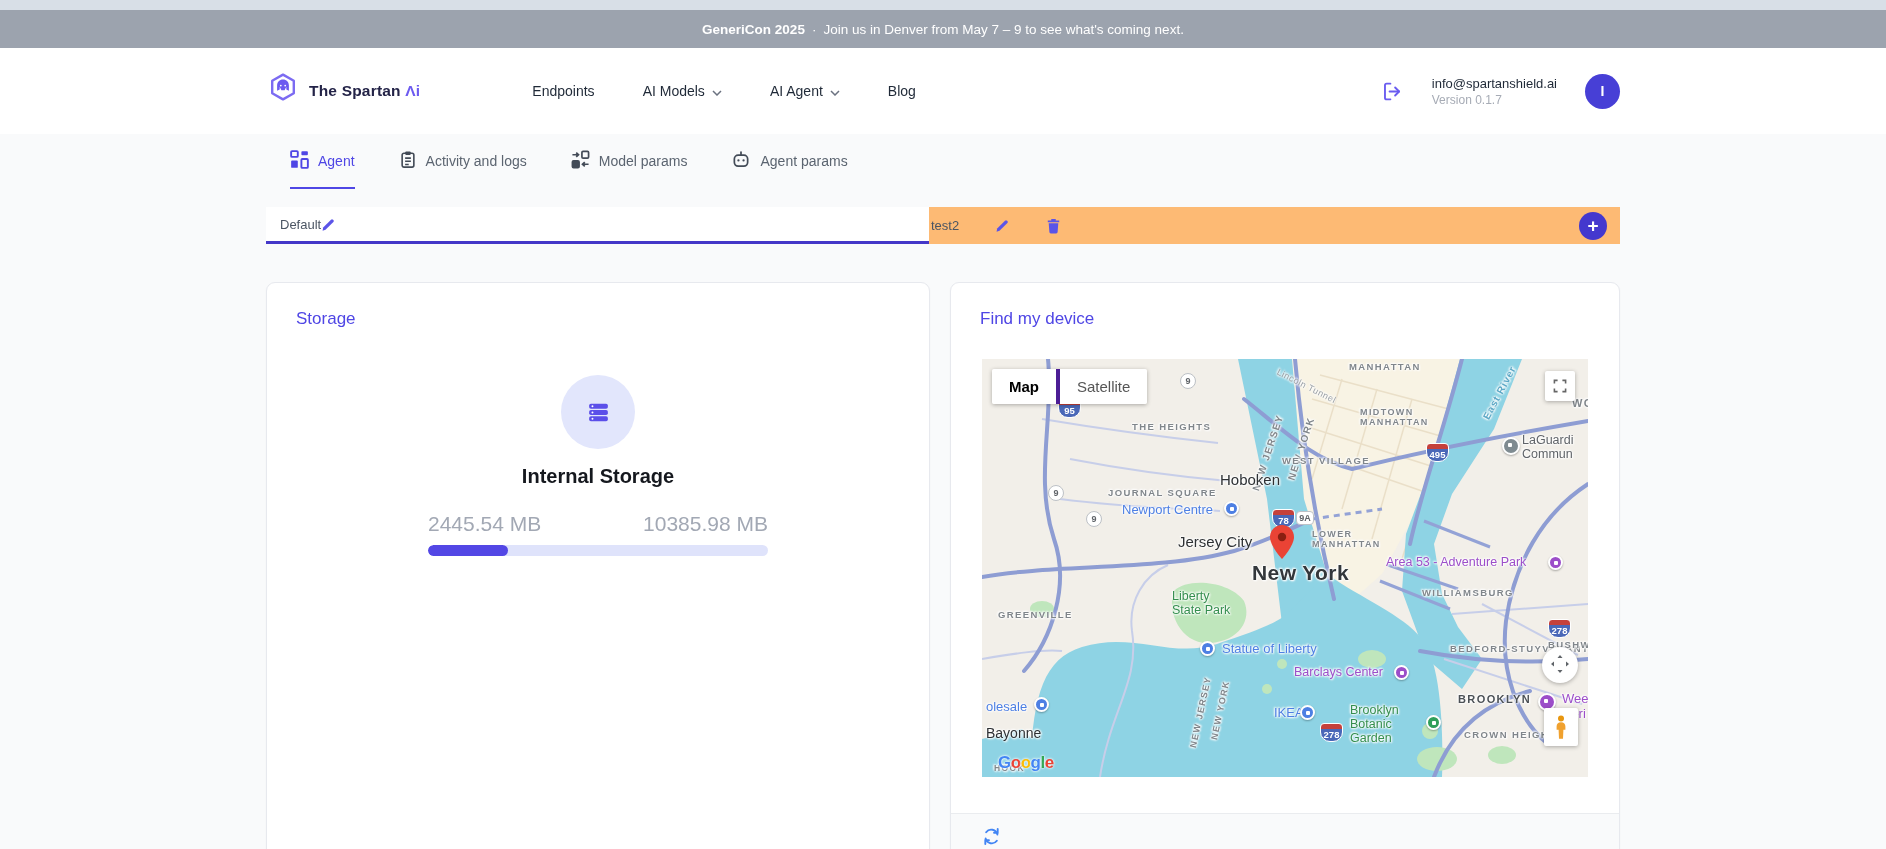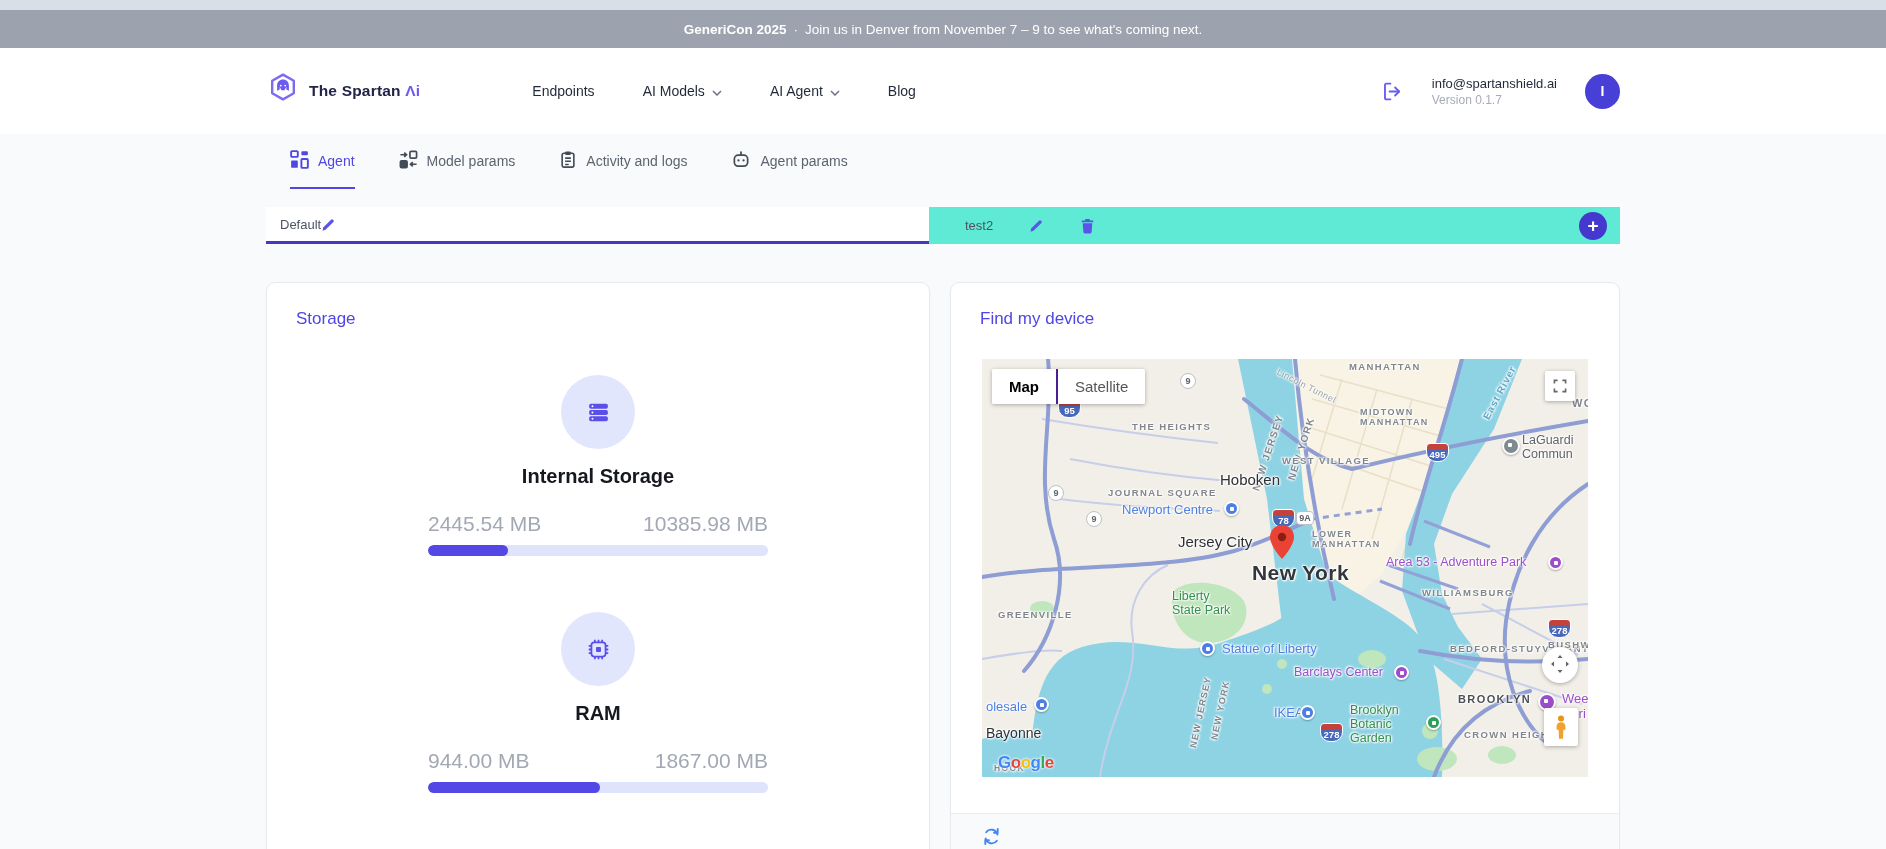--- a/index.html
+++ b/index.html
@@ -36,22 +36,22 @@
   .tab { display:flex; align-items:center; gap:9px; font-size:14px; color:#5B6470;
     cursor:pointer; border-bottom:2.5px solid transparent; }
   .tab svg { color:#434B57; }
   .tab.active { color:#4F46E5; border-bottom-color:#4F46E5; }
   .tab.active svg { color:#4F46E5; }
 
   
   .profiles { display:flex; height:37px; margin-top:18px; }
   .profile-default { width:663px; background:#fff; border-bottom:3px solid #4437C8;
     display:flex; align-items:center; padding-left:14px; cursor:pointer; }
-  .profile-rest { flex:1; background:#5eead4; display:flex; align-items:center;
-    gap:36px; padding-left:36px; }
+  .profile-rest { flex:1; background:#fdba74; display:flex; align-items:center;
+    gap:36px; padding-left:2px; }
   .profile-name { font-size:13px; color:#4B5563; }
   .icon-btn { display:flex; align-items:center; justify-content:center; cursor:pointer; background:none; border:none; }
   .add-btn { margin-left:auto; margin-right:13px; width:28px; height:28px; border-radius:50%;
     background:#4438CE; color:#fff; font-size:19px; font-weight:600; line-height:26px;
     text-align:center; border:none; cursor:pointer; }
 
   
   .cards { display:flex; gap:20px; margin-top:38px; }
   .card { background:#fff; border:1px solid #E7E9EE; border-radius:9px;
     box-shadow:0 1px 2px rgba(16,24,40,.04); display:flex; flex-direction:column; }
@@ -99,21 +99,21 @@
   .shield-c { position:absolute; width:16px; height:16px; background:#fff; border:1px solid #BDC1C6;
     border-radius:50%; font-size:9px; color:#5F6368; text-align:center; line-height:14px; font-weight:600; }
   .shield-r { position:absolute; min-width:18px; height:14px; background:#fff; border:1px solid #BDC1C6;
     border-radius:4px; font-size:9px; color:#5F6368; text-align:center; line-height:12px; font-weight:600; padding:0 2px; }
 
   .map-type { position:absolute; left:10px; top:10px; display:flex;
     box-shadow:0 1px 4px rgba(0,0,0,.3); border-radius:2px; overflow:hidden; }
   .map-type button { border:none; background:#fff; height:35px; padding:0 17px;
     font-size:15px; color:#565656; cursor:pointer; font-family:inherit; }
   .map-type button.active { font-weight:700; color:#000; }
-  .map-type button + button { border-left:2px solid #4c1d95; }
+  .map-type button + button { border-left:4px solid #4c1d95; }
   .fs-btn { position:absolute; right:13px; top:12px; width:30px; height:30px; background:#fff;
     border:none; border-radius:2px; box-shadow:0 1px 4px rgba(0,0,0,.3); cursor:pointer;
     display:flex; align-items:center; justify-content:center; }
   .pan-btn { position:absolute; left:560px; top:288px; width:36px; height:36px; border-radius:50%;
     background:#fff; border:none; box-shadow:0 1px 4px rgba(0,0,0,.3); cursor:pointer; }
   .pegman { position:absolute; left:562px; top:349px; width:34px; height:38px; background:#fff;
     border:none; border-radius:2px; box-shadow:0 1px 4px rgba(0,0,0,.3); cursor:pointer;
     display:flex; align-items:center; justify-content:center; }
   .marker { position:absolute; left:288px; top:166px; width:24px; height:34px; cursor:pointer; }
   .google-logo { position:absolute; left:16px; top:394px; font-size:17px; font-weight:700;
@@ -125,21 +125,21 @@
   .refresh-btn { background:none; border:none; cursor:pointer; display:flex; }
 </style>
 </head>
 <body>
 
 <div class="top-strip"></div>
 
 <div class="banner">
   <b>GeneriCon 2025</b>
   <span>·</span>
-  <span>Join us in Denver from November 7 – 9 to see what's coming next.</span>
+  <span>Join us in Denver from May 7 – 9 to see what's coming next.</span>
 </div>
 
 <div class="header">
   <div class="header-inner">
     <div class="brand">
       <span>
         <svg width="34" height="34" viewBox="0 0 34 34">
           <path d="M17 2.6 27.8 8.8v12.4L17 27.4 6.2 21.2V8.8Z" fill="none" stroke="#7C6BF2" stroke-width="2.4" stroke-linejoin="round"></path>
           <path d="M17 7.6c-3.5 0-5.9 2.5-5.9 5.9v5.3l2.6-1.3v-2.8l1.7 3.6h3.2l1.7-3.6v2.8l2.6 1.3v-5.3c0-3.4-2.4-5.9-5.9-5.9z" fill="#6D5BF0"></path>
           <circle cx="14.8" cy="13.6" r=".9" fill="#fff"></circle>
@@ -194,36 +194,36 @@
           <svg width="19" height="19" viewBox="0 0 20 20" fill="currentColor">
             <rect x="1.2" y="1.2" width="7" height="6" rx="1" fill="none" stroke="currentColor" stroke-width="2"></rect>
             <rect x="12" y="1.2" width="6.8" height="4.4" rx="1"></rect>
             <rect x="1.2" y="11" width="7" height="7.8" rx="1"></rect>
             <rect x="12" y="9.4" width="6.8" height="9.4" rx="1" fill="none" stroke="currentColor" stroke-width="2"></rect>
           </svg></span>
         <span>Agent</span>
       </div>
       <div class="tab">
         <span>
+          <svg width="18" height="19" viewBox="0 0 20 20" fill="none" stroke="currentColor" stroke-width="1.8">
+            <rect x="3.5" y="3" width="13" height="15.5" rx="2"></rect>
+            <rect x="7" y="1" width="6" height="4" rx="1" fill="currentColor" stroke="none"></rect>
+            <path d="M6.8 8.5h6.4M6.8 12h6.4M6.8 15.5h4"></path>
+          </svg></span>
+        <span>Activity and logs</span>
+      </div>
+      <div class="tab">
+        <span>
           <svg width="19" height="19" viewBox="0 0 20 20" fill="none" stroke="currentColor" stroke-width="1.8">
             <rect x="11.5" y="1.5" width="7" height="7" rx="1.2"></rect>
             <rect x="1.5" y="11.5" width="7" height="7" rx="1.2" fill="currentColor"></rect>
             <path d="M1.5 5h6.2M5.5 2.8 7.9 5 5.5 7.2"></path>
             <path d="M18.5 15h-6.2M14.5 12.8 12.1 15l2.4 2.2"></path>
           </svg></span>
         <span>Model params</span>
-      </div>
-      <div class="tab">
-        <span>
-          <svg width="18" height="19" viewBox="0 0 20 20" fill="none" stroke="currentColor" stroke-width="1.8">
-            <rect x="3.5" y="3" width="13" height="15.5" rx="2"></rect>
-            <rect x="7" y="1" width="6" height="4" rx="1" fill="currentColor" stroke="none"></rect>
-            <path d="M6.8 8.5h6.4M6.8 12h6.4M6.8 15.5h4"></path>
-          </svg></span>
-        <span>Activity and logs</span>
       </div>
       <div class="tab">
         <span>
           <svg width="20" height="19" viewBox="0 0 20 20" fill="none" stroke="currentColor" stroke-width="1.8">
             <rect x="3" y="5.5" width="14" height="11.5" rx="4"></rect>
             <circle cx="7.3" cy="11" r="1.2" fill="currentColor" stroke="none"></circle>
             <circle cx="12.7" cy="11" r="1.2" fill="currentColor" stroke="none"></circle>
             <path d="M10 5.5V3"></path>
               <circle cx="10" cy="2.3" r="1" fill="currentColor" stroke="none"></circle>
           </svg></span>
@@ -276,37 +276,20 @@
           <div class="gauge-name">Internal Storage</div>
           <div class="gauge-values">
             <span>2445.54 MB</span>
             <span>10385.98 MB</span>
           </div>
           <div class="bar">
             <div class="bar-fill" style="width: 23.5%;"></div>
           </div>
         </div>
 
-        <div class="gauge" style="margin-top:56px">
-          <div class="icon-circle">
-            <svg width="27" height="27" viewBox="0 0 26 26" fill="none" stroke="#5B4FE9" stroke-width="1.7">
-              <rect x="6.2" y="6.2" width="13.6" height="13.6" rx="2.6"></rect>
-              <rect x="10.6" y="10.6" width="4.8" height="4.8" rx="1" fill="#5B4FE9" stroke="none"></rect>
-              <path d="M9.5 6.2V3.6M13 6.2V3.6M16.5 6.2V3.6M9.5 22.4v-2.6M13 22.4v-2.6M16.5 22.4v-2.6M6.2 9.5H3.6M6.2 13H3.6M6.2 16.5H3.6M22.4 9.5h-2.6M22.4 13h-2.6M22.4 16.5h-2.6"></path>
-            </svg>
-          </div>
-          <div class="gauge-name">RAM</div>
-          <div class="gauge-values">
-            <span>944.00 MB</span>
-            <span>1867.00 MB</span>
-          </div>
-          <div class="bar">
-            <div class="bar-fill" style="width: 50.6%;"></div>
-          </div>
-        </div>
 
         <div class="card-footer">
           <button class="refresh-btn">
             <svg width="21" height="21" viewBox="0 0 20 20" fill="none" stroke="#4285F4" stroke-width="1.8" stroke-linecap="round">
               <path d="M15.6 8.2A6 6 0 0 0 4.9 5.9"></path>
                 <path d="M4.4 11.8a6 6 0 0 0 10.7 2.3"></path>
               <path d="M15.9 2.9v3.5h-3.5"></path>
                 <path d="M4.1 17.1v-3.5h3.5"></path>
             </svg>
           </button>

